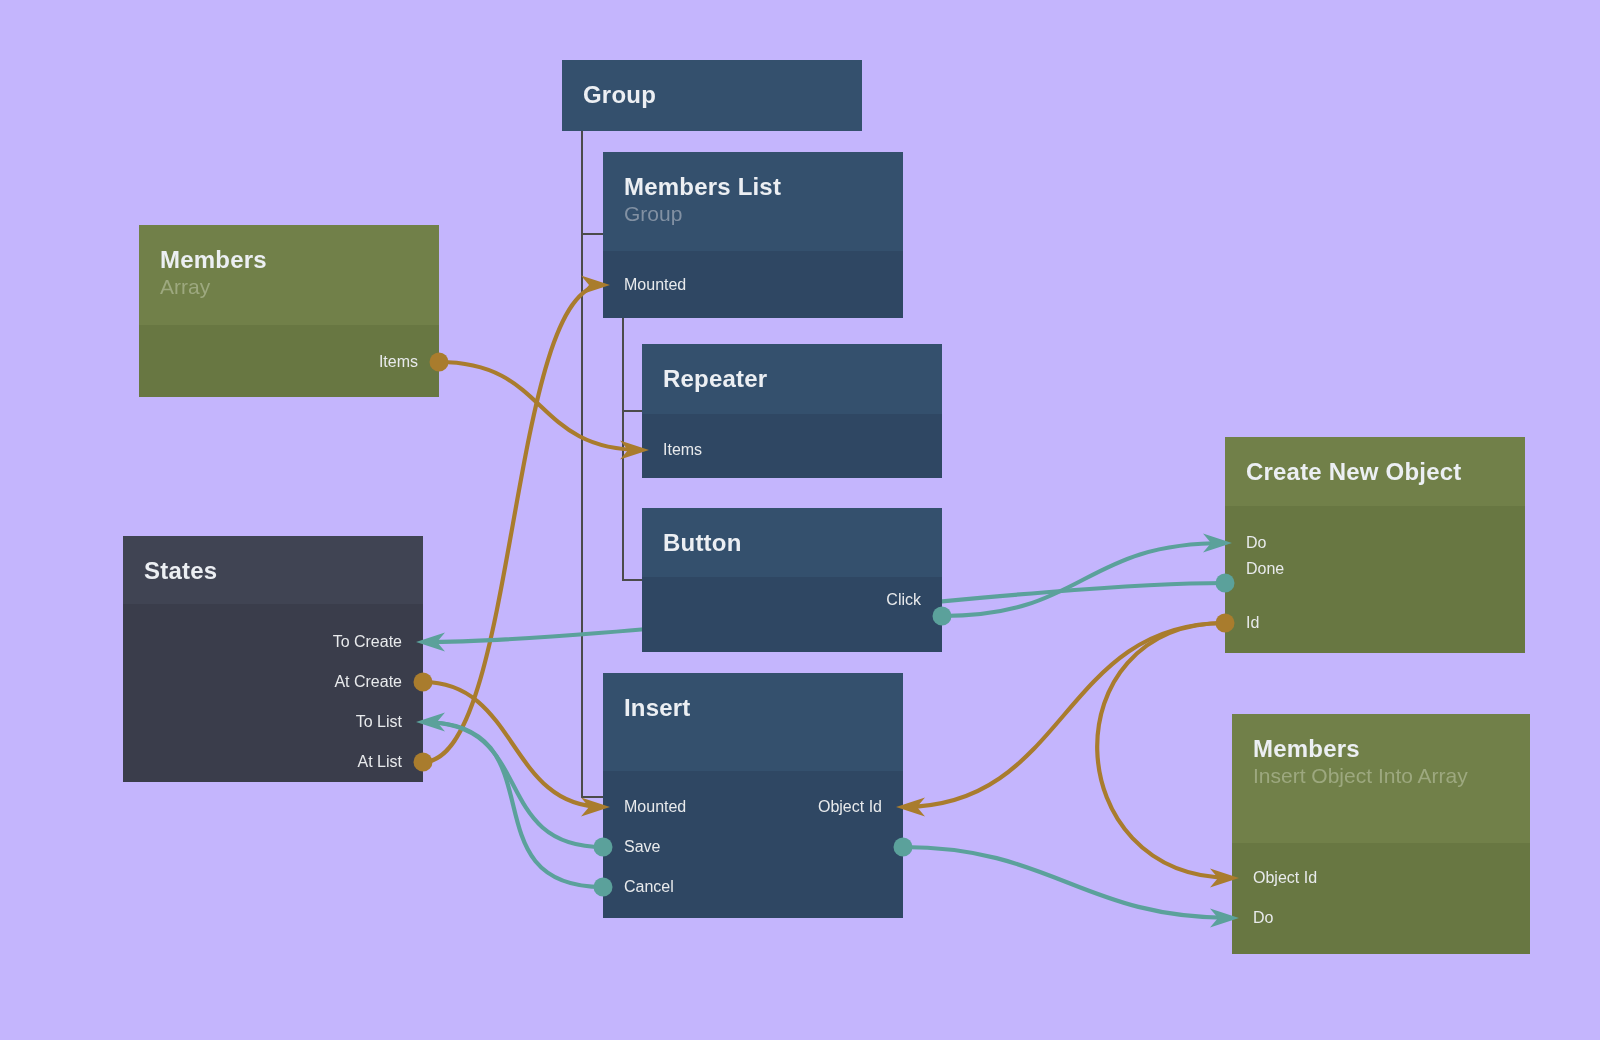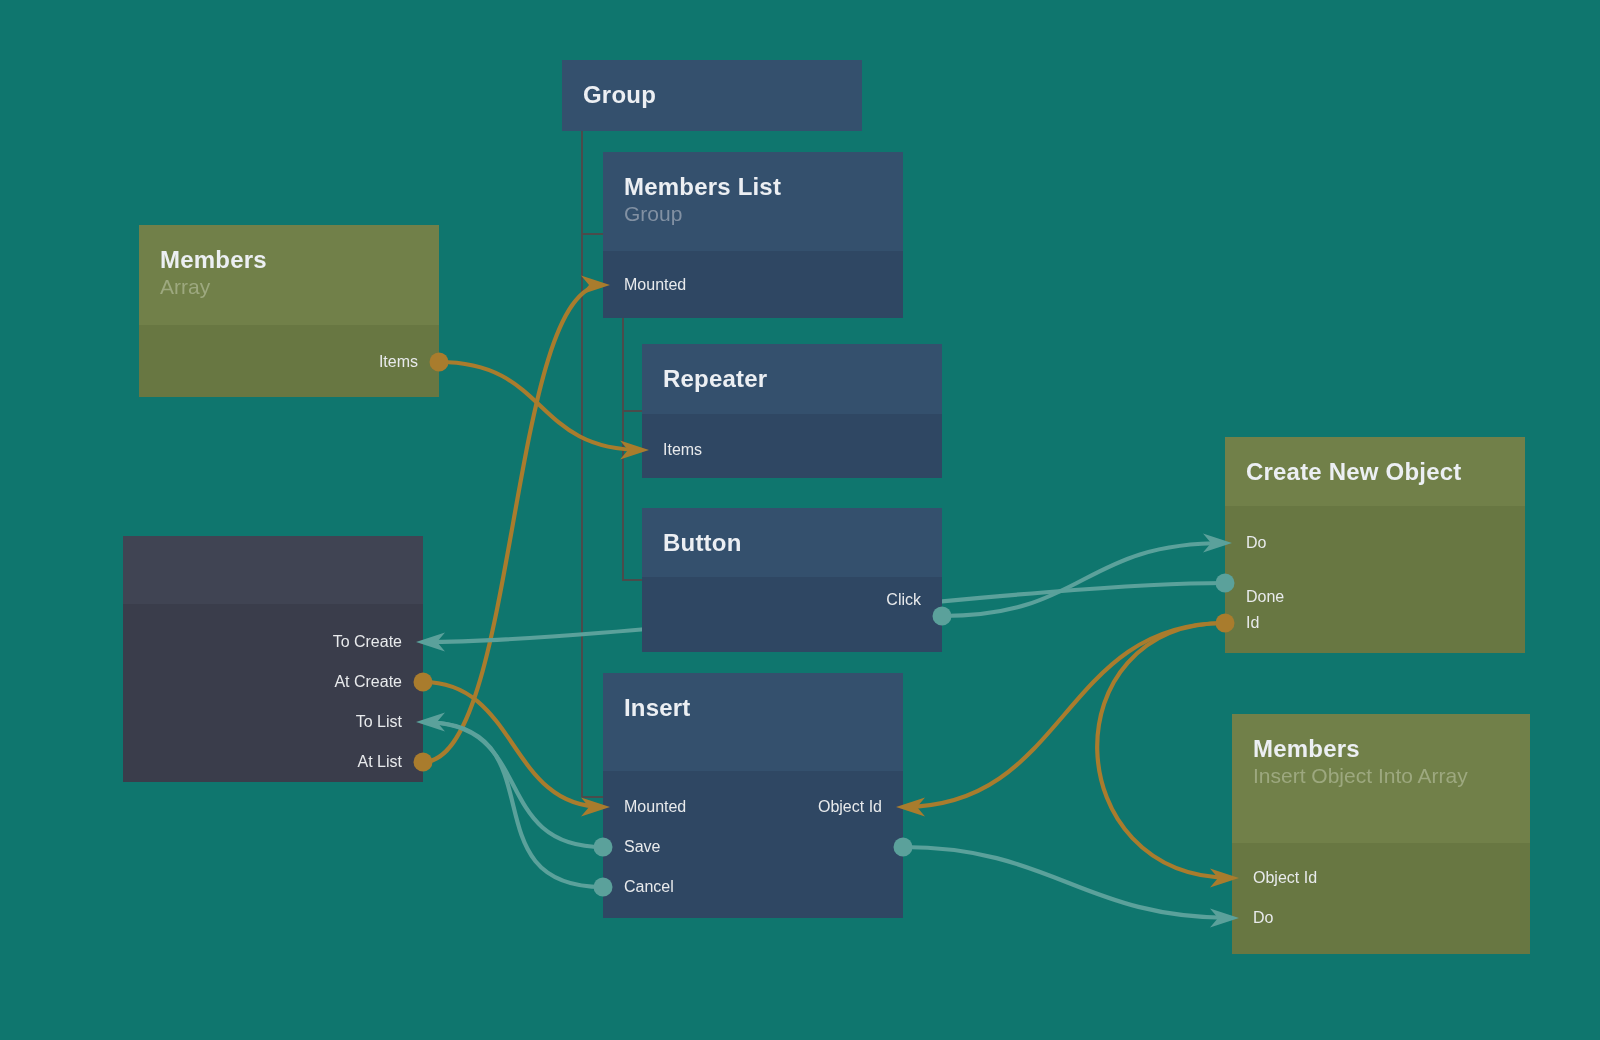--- a/index.html
+++ b/index.html
@@ -20,21 +20,21 @@
   .node-sub { font-size:21px; font-weight:400; line-height:26px; }
   .port-label {
     position:absolute; font-size:16px; line-height:24px; white-space:nowrap;
   }
   .port-label.left  { left:21px; }
   .port-label.right { right:21px; text-align:right; }
 </style>
 </head>
 <body>
 
-<div id="canvas" style="width: 1600px; height: 1040px; background: #0f766e;">
+<div id="canvas" style="width: 1600px; height: 1040px; background: #c4b5fd;">
   <svg id="wires" class="layer" width="1600" height="1040">
       <path d="M582,131 L582,797 L603,797" fill="none" stroke="#4b4b4b" stroke-width="2"></path>
       <path d="M582,234 L603,234" fill="none" stroke="#4b4b4b" stroke-width="2"></path>
       <path d="M623,318 L623,580 L642,580" fill="none" stroke="#4b4b4b" stroke-width="2"></path>
       <path d="M623,411 L642,411" fill="none" stroke="#4b4b4b" stroke-width="2"></path>
       <path d="M439,362 C549,362 532,450 642,450" fill="none" stroke="#a97c2d" stroke-width="4.2" stroke-linecap="round"></path>
       <path d="M423,762 C518,762 508,285 603,285" fill="none" stroke="#a97c2d" stroke-width="4.2" stroke-linecap="round"></path>
       <path d="M423,682 C518,682 508,807 603,807" fill="none" stroke="#a97c2d" stroke-width="4.2" stroke-linecap="round"></path>
       <path d="M603,847 C488,847 538,722 423,722" fill="none" stroke="#5ba19b" stroke-width="4.2" stroke-linecap="round"></path>
       <path d="M603,887 C463,887 563,722 423,722" fill="none" stroke="#5ba19b" stroke-width="4.2" stroke-linecap="round"></path>
@@ -75,20 +75,23 @@
       </div>
       <div class="node" style="left: 642px; top: 508px; width: 300px; height: 144px; background: rgb(52, 80, 109);">
         <div class="node-body" style="top: 69px; background: rgb(47, 71, 99);"></div>
         <div class="node-header">
           <div class="node-title" style="color: rgb(236, 239, 243);">Button</div>
         </div>
         <div class="port-label right" style="top: 80px; color: rgb(232, 234, 236);">Click</div>
       </div>
       <div class="node" style="left: 123px; top: 536px; width: 300px; height: 246px; background: rgb(64, 68, 83);">
         <div class="node-body" style="top: 68px; background: rgb(58, 61, 75);"></div>
+        <div class="node-header">
+          <div class="node-title" style="color: rgb(236, 239, 243);">States</div>
+        </div>
         <div class="port-label right" style="top: 94px; color: rgb(232, 234, 236);">To Create</div>
         <div class="port-label right" style="top: 134px; color: rgb(232, 234, 236);">At Create</div>
         <div class="port-label right" style="top: 174px; color: rgb(232, 234, 236);">To List</div>
         <div class="port-label right" style="top: 214px; color: rgb(232, 234, 236);">At List</div>
       </div>
       <div class="node" style="left: 603px; top: 673px; width: 300px; height: 245px; background: rgb(52, 80, 109);">
         <div class="node-body" style="top: 98px; background: rgb(47, 71, 99);"></div>
         <div class="node-header">
           <div class="node-title" style="color: rgb(236, 239, 243);">Insert</div>
         </div>
@@ -96,21 +99,21 @@
         <div class="port-label left" style="top: 162px; color: rgb(232, 234, 236);">Save</div>
         <div class="port-label left" style="top: 202px; color: rgb(232, 234, 236);">Cancel</div>
         <div class="port-label right" style="top: 122px; color: rgb(232, 234, 236);">Object Id</div>
       </div>
       <div class="node" style="left: 1225px; top: 437px; width: 300px; height: 216px; background: rgb(113, 128, 73);">
         <div class="node-body" style="top: 69px; background: rgb(104, 119, 66);"></div>
         <div class="node-header">
           <div class="node-title" style="color: rgb(236, 239, 243);">Create New Object</div>
         </div>
         <div class="port-label left" style="top: 94px; color: rgb(232, 234, 236);">Do</div>
-        <div class="port-label left" style="top: 148px; color: rgb(232, 234, 236);">Done</div>
+        <div class="port-label left" style="top: 120px; color: rgb(232, 234, 236);">Done</div>
         <div class="port-label left" style="top: 174px; color: rgb(232, 234, 236);">Id</div>
       </div>
       <div class="node" style="left: 1232px; top: 714px; width: 298px; height: 240px; background: rgb(113, 128, 73);">
         <div class="node-body" style="top: 129px; background: rgb(104, 119, 66);"></div>
         <div class="node-header">
           <div class="node-title" style="color: rgb(236, 239, 243);">Members</div>
           <div class="node-sub" style="color: rgb(157, 168, 127);">Insert Object Into Array</div>
         </div>
         <div class="port-label left" style="top: 152px; color: rgb(232, 234, 236);">Object Id</div>
         <div class="port-label left" style="top: 192px; color: rgb(232, 234, 236);">Do</div>

